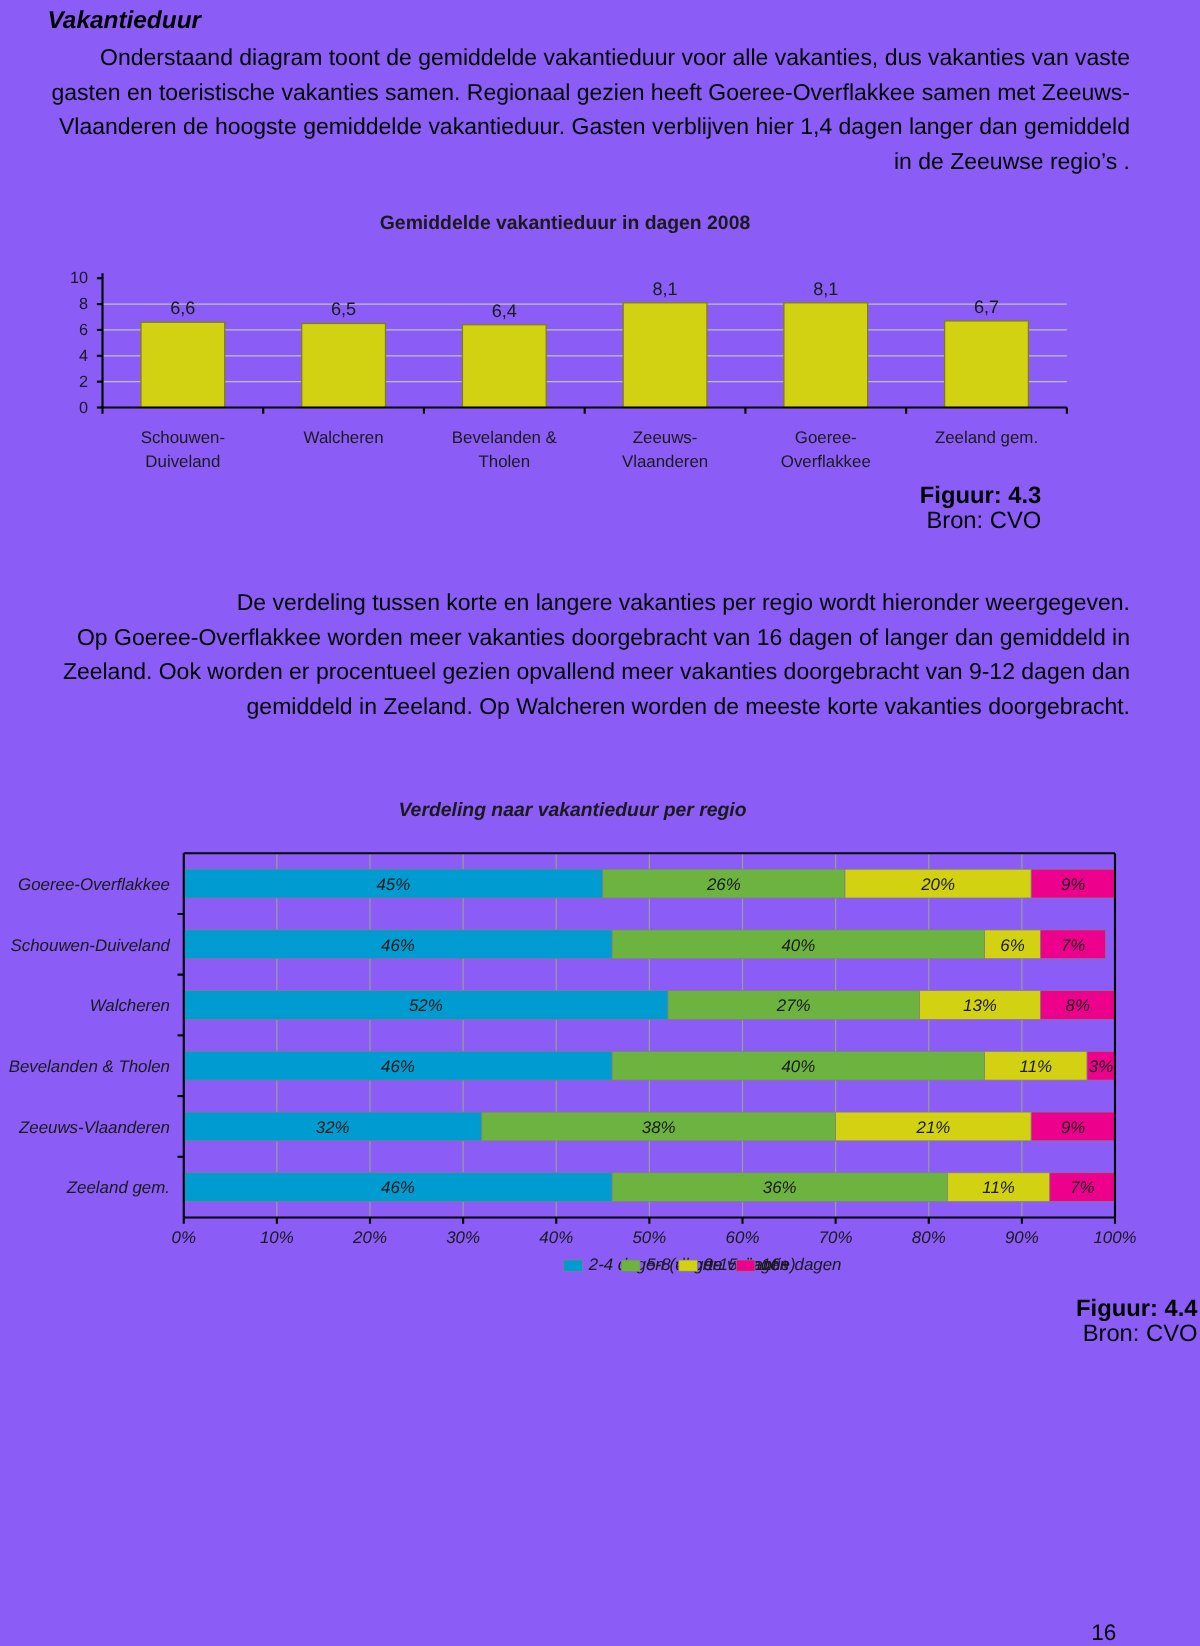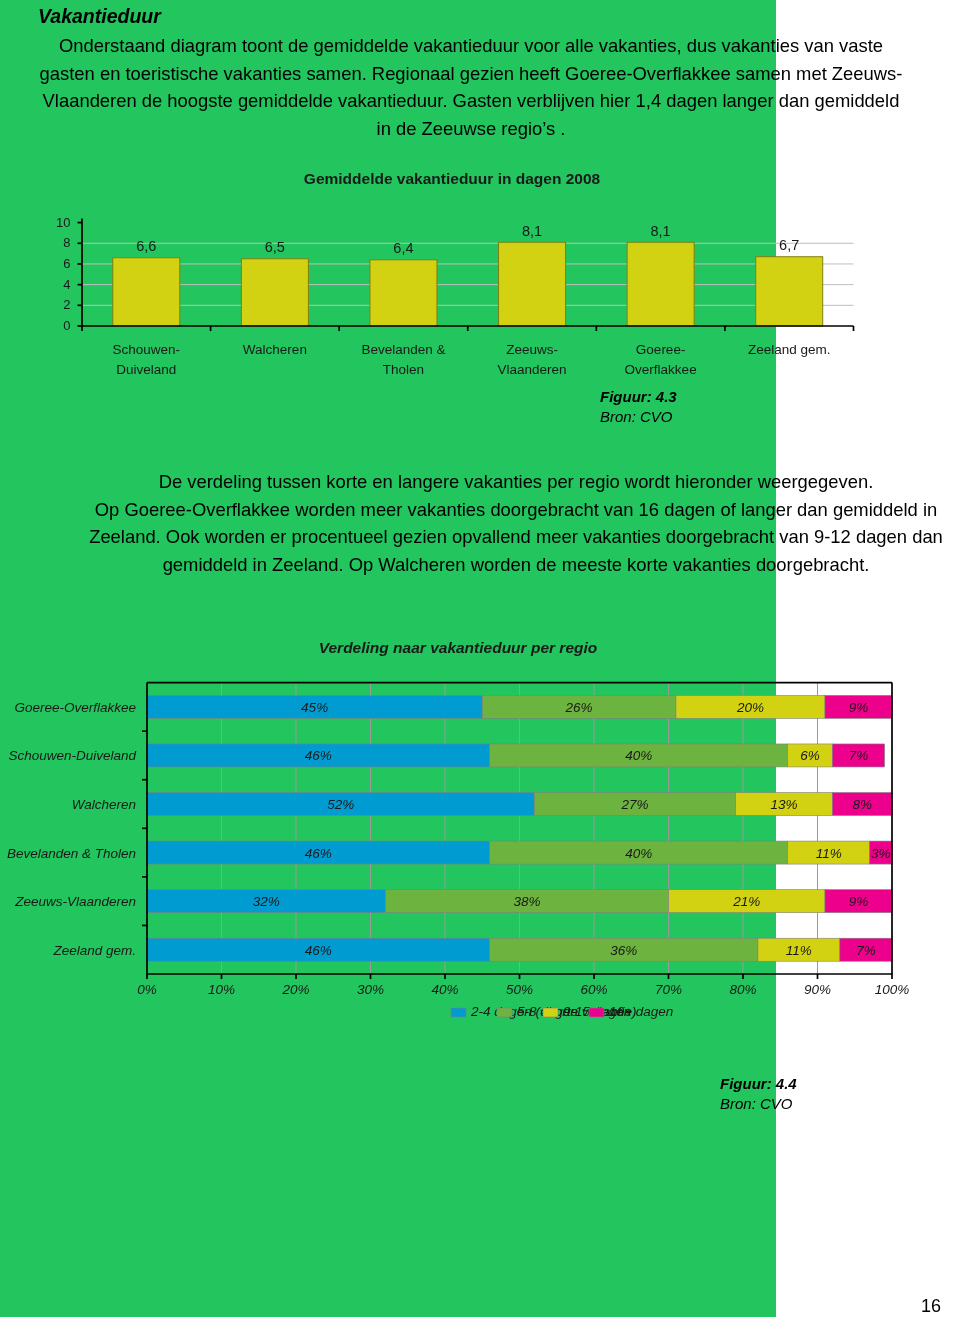--- a/index.html
+++ b/index.html
@@ -1,36 +1,36 @@
 <!DOCTYPE html>
 <html><head>
 <meta charset="utf-8">
 <title>Vakantieduur</title>
 <style>
   html,body{margin:0;padding:0;}
   body{width:960px;height:1317px;background:#fff;
        font-family:"Liberation Sans",sans-serif;color:#000;overflow:hidden;}
-  .page{position:relative;width:776px;height:1317px;background:#22c55e;}
+  .page{position:relative;width:960px;height:1317px;background:#8b5cf6;}
   .abs{position:absolute;}
 
   
   .heading{left:38px;top:3px;width:600px;font-size:19.5px;font-style:italic;
            font-weight:bold;line-height:27.6px;}
-  .para{font-size:18.4px;line-height:27.6px;text-align:center;
+  .para{font-size:18.4px;line-height:27.6px;text-align:right;
         -webkit-font-smoothing:antialiased;}
   #intro-para{left:38px;top:32px;width:866px;}
-  #middle-para{left:38px;top:468px;width:866px;margin-left:45px;}
+  #middle-para{left:38px;top:468px;width:866px;}
 
   
-  .fig-cap{font-size:15px;line-height:20px;text-align:left;font-style:italic;}
+  .fig-cap{font-size:19px;line-height:20px;text-align:right;}
   .fig-cap .lbl{font-weight:bold;display:block;}
   .fig-cap .src{font-weight:normal;display:block;}
 
   
-  #page-number{left:0;top:1296px;width:893px;text-align:right;font-size:18px;margin-left:48px;}
+  #page-number{left:0;top:1296px;width:893px;text-align:right;font-size:18px;}
 
   svg{display:block;}
   svg text{font-family:"Liberation Sans",sans-serif;fill:#1a1a1a;}
 </style>
 </head>
 <body>
 
 <div class="page">
 
   <div class="abs heading">Vakantieduur</div>
@@ -229,20 +229,20 @@
           <rect x="497" y="368" width="15" height="9" fill="#6DB33F" stroke="#808080" stroke-width="0.6"></rect>
           <text x="517" y="376" font-size="13.5px" fill="#1a1a1a">5-8 dagen</text>
           <rect x="543" y="368" width="15" height="9" fill="#D2D212" stroke="#808080" stroke-width="0.6"></rect>
           <text x="563" y="376" font-size="13.5px" fill="#1a1a1a">9-15 dagen</text>
           <rect x="589" y="368" width="15" height="9" fill="#EC008C" stroke="#808080" stroke-width="0.6"></rect>
           <text x="609" y="376" font-size="13.5px" fill="#1a1a1a">16+ dagen</text>
         </g>
       </svg>
     </div>
 
-  <div class="abs fig-cap" id="fig2-cap" style="left:720px;top:1038px;width:238px;margin-top:36px;">
+  <div class="abs fig-cap" id="fig2-cap" style="left:720px;top:1038px;width:238px;">
     <span class="lbl">Figuur: 4.4</span>
     <span class="src">Bron: CVO</span>
   </div>
 
   <div class="abs" id="page-number">16</div>
 
 </div>
 
 </body></html>

